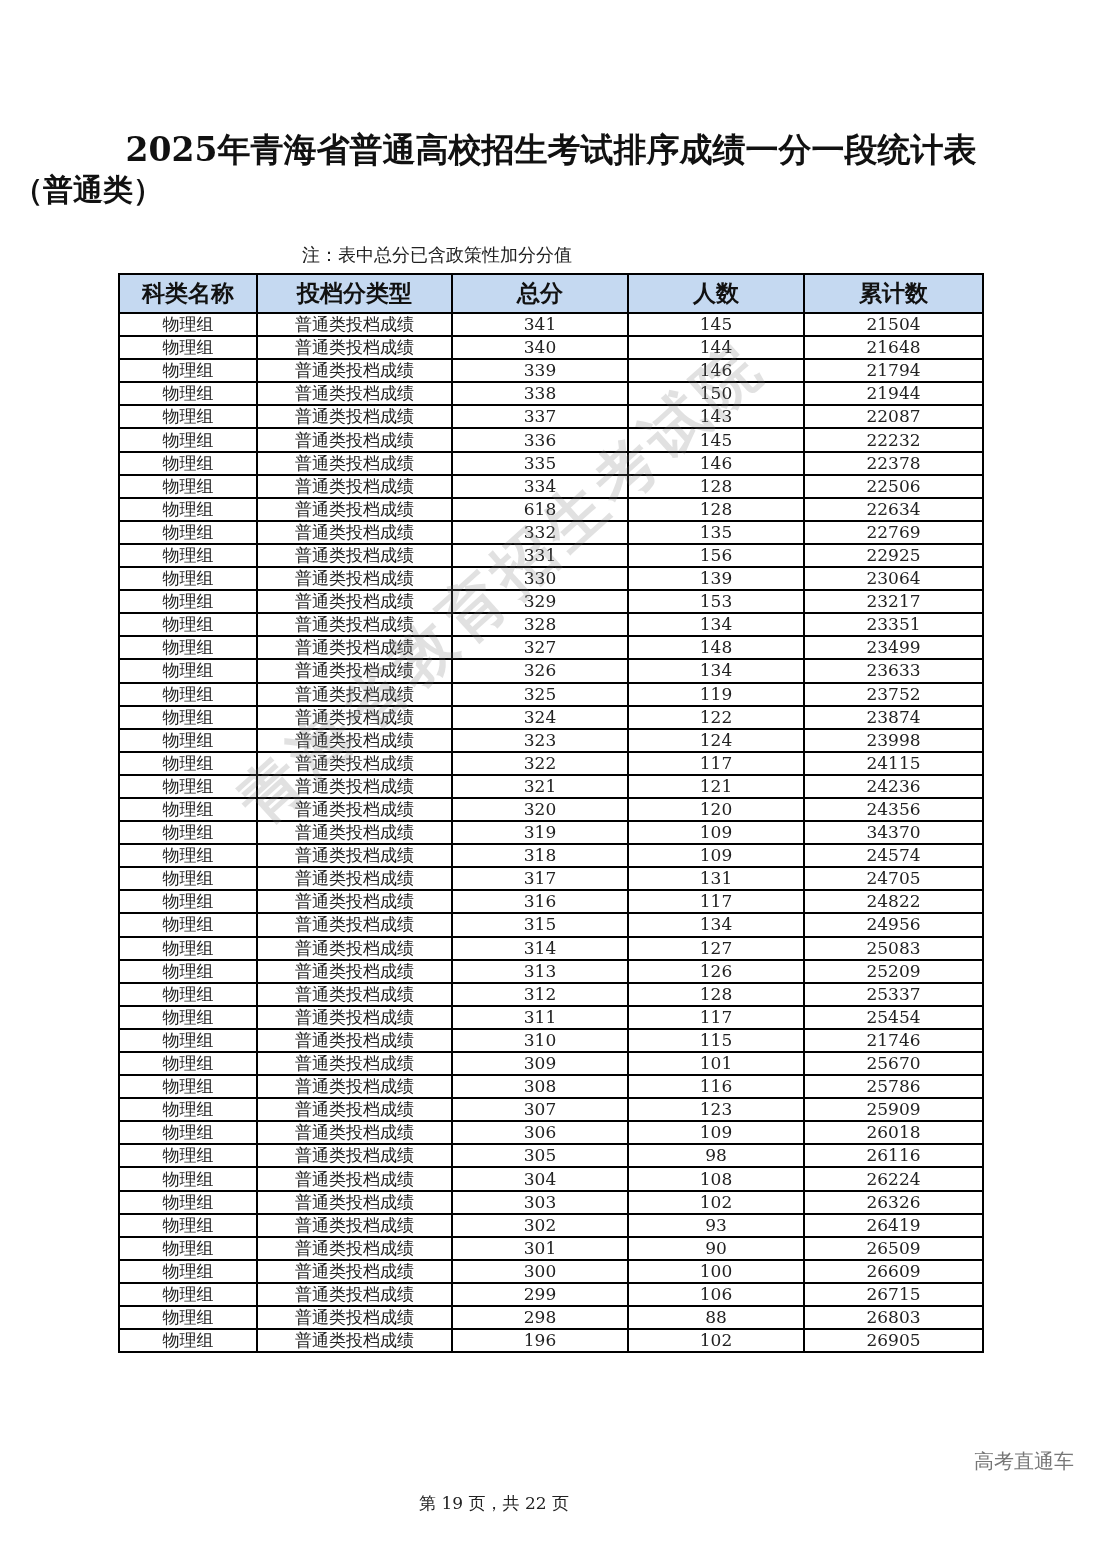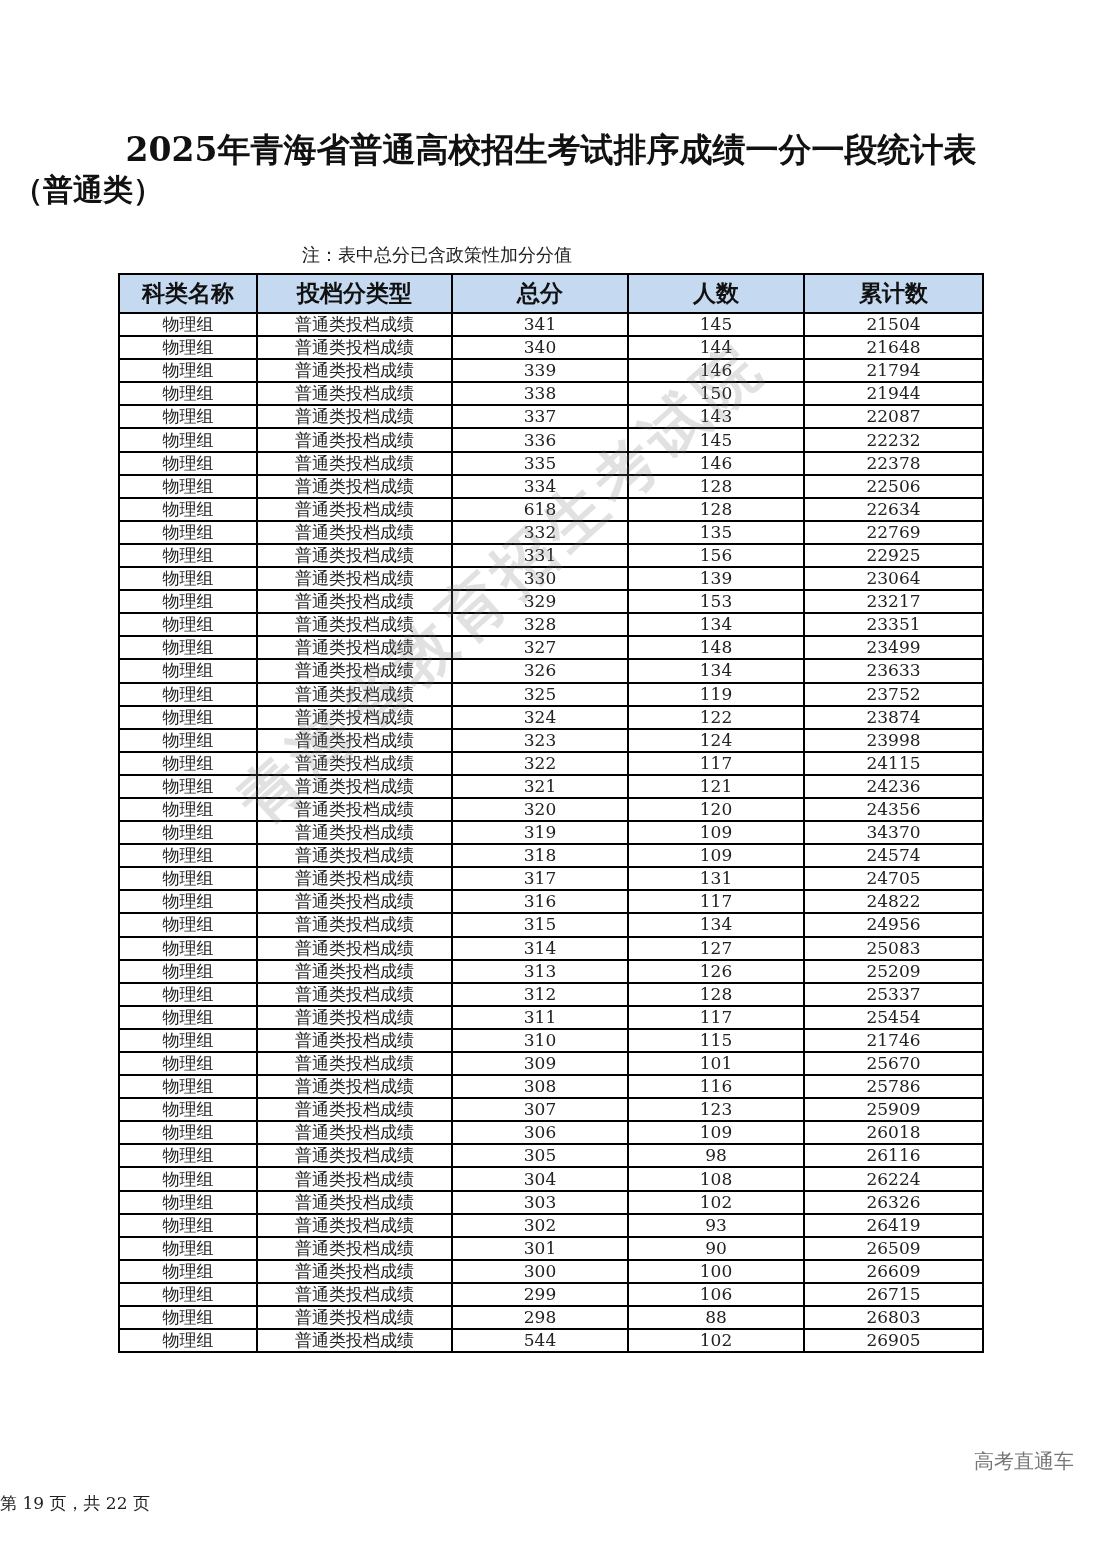--- a/index.html
+++ b/index.html
@@ -5,21 +5,21 @@
   html, body { margin: 0; padding: 0; background: #ffffff; }
   body { width: 1102px; height: 1558px; position: relative; overflow: hidden; font-family: "DejaVu Serif", "Liberation Serif", serif; color: #111; }
   .title { position: absolute; left: 0; width: 1102px; top: 128px; text-align: center; font-size: 33px; font-weight: bold; letter-spacing: 0px; line-height: 44px; font-family: "DejaVu Serif", serif; }
   .subtitle { position: absolute; left: 0; width: 1102px; top: 168px; text-align: left; font-size: 30px; font-weight: bold; line-height: 44px; font-family: "DejaVu Serif", serif; margin-left: 13px; }
   .note { position: absolute; left: 0; width: 874px; top: 243px; text-align: center; font-size: 18px; line-height: 24px; color: #222; font-family: "DejaVu Serif", serif; }
   table.grid { position: absolute; left: 118px; top: 273px; width: 864px; border-collapse: collapse; table-layout: fixed; }
   table.grid th, table.grid td { border: 2px solid #000; text-align: center; padding: 0; overflow: hidden; white-space: nowrap; }
   table.grid th { background: #c5d9f1; height: 37px; font-size: 23px; font-weight: bold; font-family: "DejaVu Sans", sans-serif; }
   table.grid td { height: 21.1px; font-size: 17px; line-height: 21px; color: #222; font-family: "DejaVu Serif", serif; }
   .watermark { position: absolute; left: 220px; top: 780px; transform: rotate(-42deg); transform-origin: left top; font-size: 62px; font-weight: bold; color: rgba(120,120,120,0.22); letter-spacing: 6px; white-space: nowrap; pointer-events: none; font-family: "DejaVu Serif", serif; }
-  .footer { position: absolute; left: 0; width: 966px; top: 1492px; text-align: left; font-size: 17px; color: #222; font-family: "DejaVu Serif", serif; }
+  .footer { position: absolute; left: 11px; width: 966px; top: 1492px; text-align: center; font-size: 17px; color: #222; font-family: "DejaVu Serif", serif; }
   .brand { position: absolute; right: 28px; top: 1448px; font-size: 20px; color: #777; font-family: "DejaVu Sans", sans-serif; }
 </style>
 </head>
 <body>
 
 <div class="title">2025年青海省普通高校招生考试排序成绩一分一段统计表</div>
 <div class="subtitle">（普通类）</div>
 <div class="note">注：表中总分已含政策性加分分值</div>
 
 <table class="grid">
@@ -344,21 +344,21 @@
       <tr>
         <td>物理组</td>
         <td>普通类投档成绩</td>
         <td>298</td>
         <td>88</td>
         <td>26803</td>
       </tr>
       <tr>
         <td>物理组</td>
         <td>普通类投档成绩</td>
-        <td>544</td>
+        <td>196</td>
         <td>102</td>
         <td>26905</td>
       </tr>
     </tbody>
 </table>
 
 <div class="watermark">青海省教育招生考试院</div>
 
 <div class="footer">第 19 页，共 22 页</div>
 <div class="brand">高考直通车</div>

